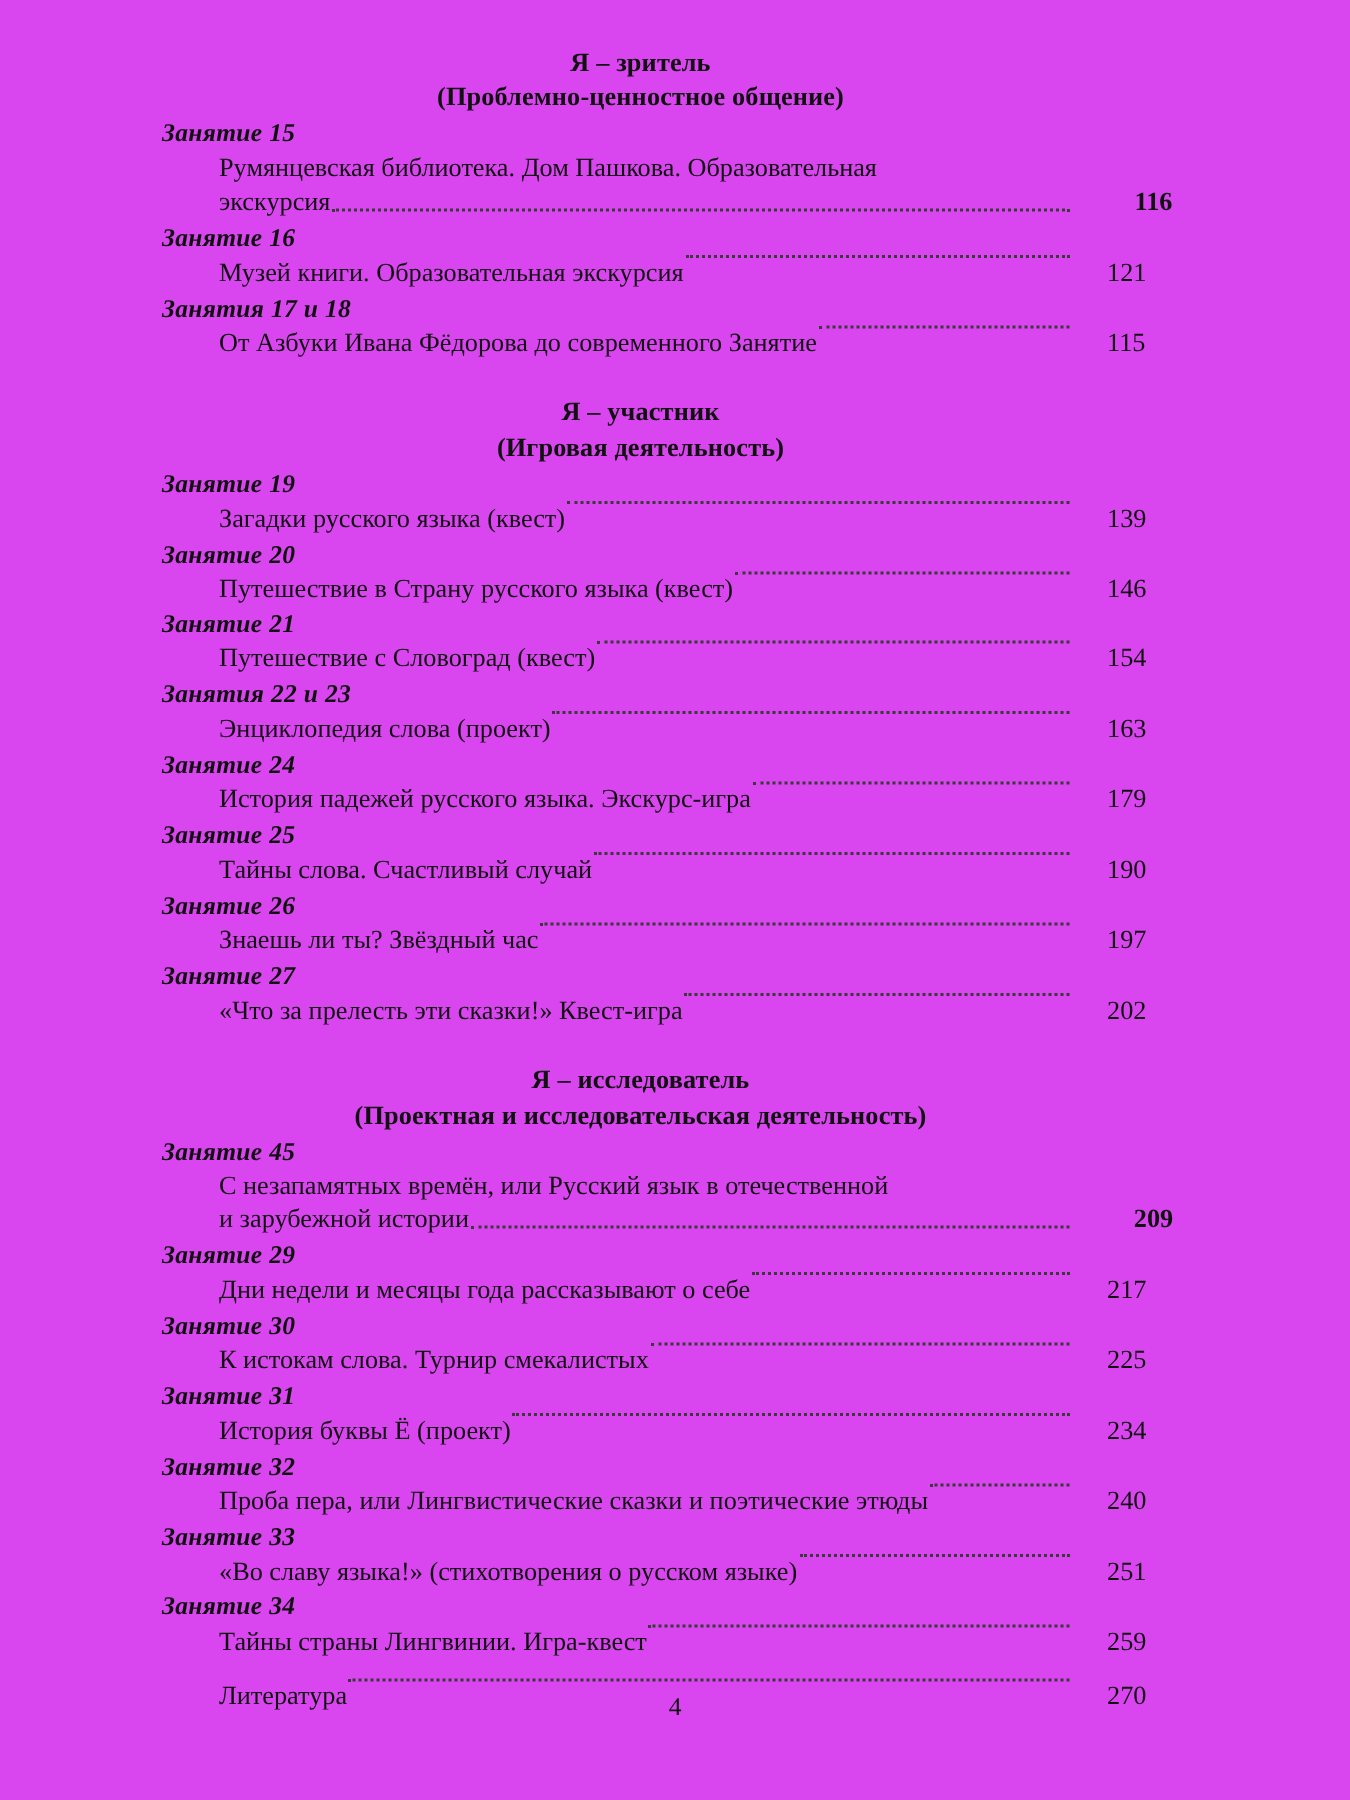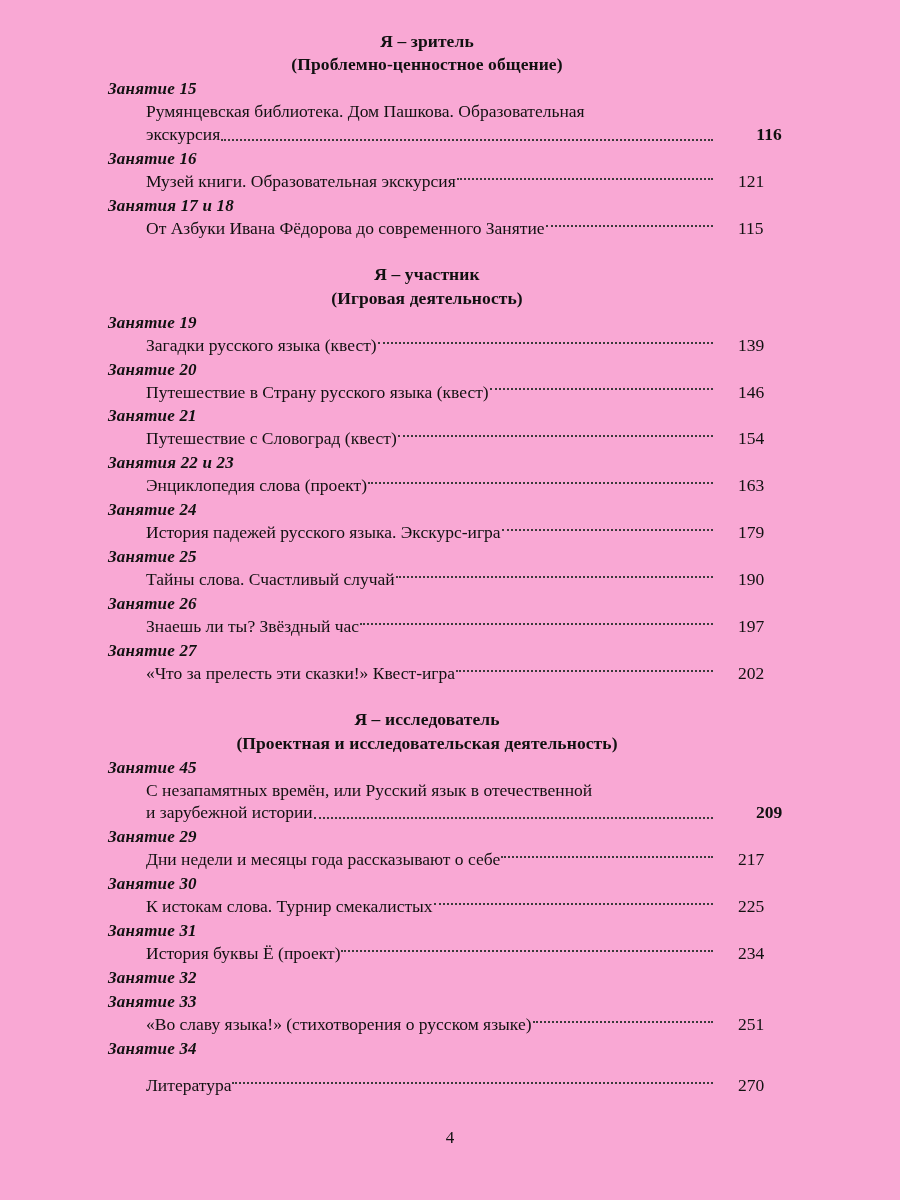--- a/index.html
+++ b/index.html
@@ -13,21 +13,21 @@
     position: relative;
     font-family: "Liberation Serif", "DejaVu Serif", serif;
     color: #111111;
     overflow: hidden;
   }
 
   
   #page {
     position: absolute;
     inset: 0;
-    background: #f9a8d4;
+    background: #d946ef;
   }
 
   #content {
     position: absolute;
     left: 108px;
     top: 30px;
     width: 692px;
   }
 
   
@@ -56,21 +56,21 @@
     font-style: italic;
     font-size: 17px;
     line-height: 1.30;
     letter-spacing: 0.2px;
     margin: 2px 0 0 0;
   }
 
   
   .entry {
     display: flex;
-    align-items: center;
+    align-items: flex-start;
     font-size: 17.5px;
     line-height: 1.30;
     margin: 0 0 0 0;
     padding-left: 38px;
   }
   .entry .title {
     white-space: pre-wrap;
     flex: 0 1 auto;
   }
   .entry .leader {
@@ -239,27 +239,37 @@
           <span class="leader"></span>
           <span class="pageno">225</span>
         </div>
         <div class="lesson-label">Занятие 31</div>
         <div class="entry">
           <span class="title">История буквы Ё (проект)</span>
           <span class="leader"></span>
           <span class="pageno">234</span>
         </div>
         <div class="lesson-label">Занятие 32</div>
+        <div class="entry">
+          <span class="title">Проба пера, или Лингвистические сказки и поэтические этюды</span>
+          <span class="leader"></span>
+          <span class="pageno">240</span>
+        </div>
         <div class="lesson-label">Занятие 33</div>
         <div class="entry">
           <span class="title">«Во славу языка!» (стихотворения о русском языке)</span>
           <span class="leader"></span>
           <span class="pageno">251</span>
         </div>
         <div class="lesson-label">Занятие 34</div>
+        <div class="entry">
+          <span class="title">Тайны страны Лингвинии. Игра-квест</span>
+          <span class="leader"></span>
+          <span class="pageno">259</span>
+        </div>
       </div>
       <div class="entry entry-standalone">
         <span class="title">Литература</span>
         <span class="leader"></span>
         <span class="pageno">270</span>
       </div>
     </div>
   <div id="folio">4</div>
 </div>
 

